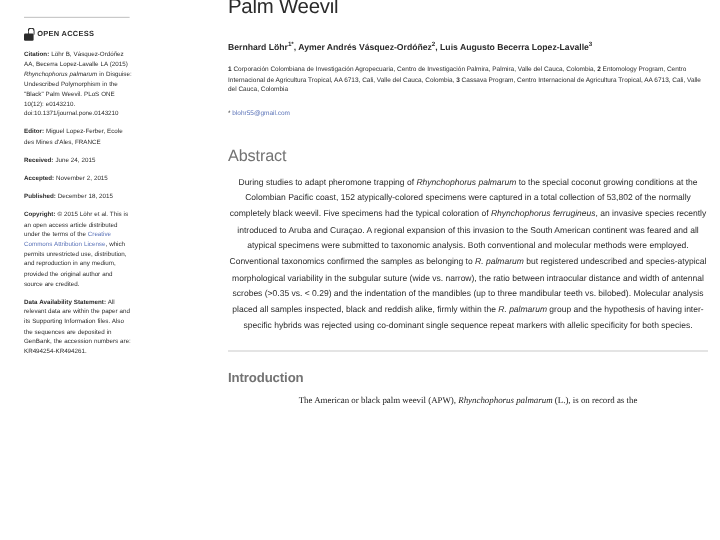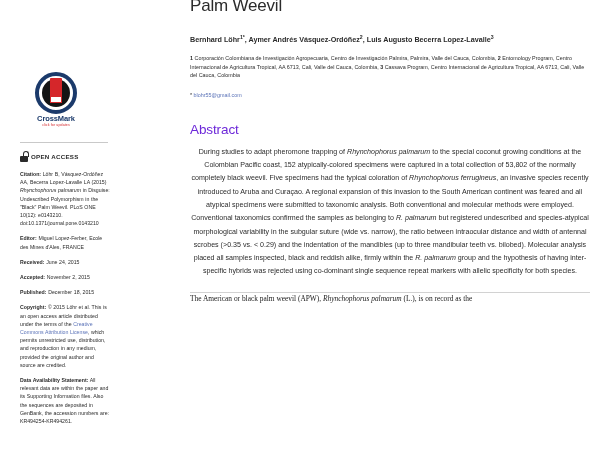--- a/index.html
+++ b/index.html
@@ -189,21 +189,21 @@
     font-size: 5.4px;
     line-height: 9px;
     color: #5b73b8;
     margin: 11px 0 0 0;
   }
   .email .star { color: #2b2b2b; }
 
   h2.section {
     font-size: 13.5px;
     font-weight: 400;
-    color: #6d28d9;
+    color: #737373;
     margin: 22px 0 9px 0;
     letter-spacing: -0.1px;
   }
   h2.section.serif-head {
     font-family: "Liberation Sans", sans-serif;
     font-weight: bold;
     font-size: 11px;
     margin: 16px 0 7px 0;
   }
   .abstract {
@@ -218,39 +218,31 @@
     border: 0;
     border-top: 1px solid #d2d2d2;
     margin: 13px 0 0 0;
   }
   .intro-p {
     font-family: "Liberation Serif", serif;
     font-size: 7.4px;
     line-height: 12px;
     color: #1a1a1a;
     margin: 0;
+    text-align: center;
   }
   .intro-p i { font-style: italic; }
 </style>
 </head>
 <body>
 
 <div class="page">
 
   <aside class="sidebar">
 
-    <div class="crossmark">
-      <div class="cm-badge">
-        <div class="cm-ring"></div>
-        <div class="cm-inner"></div>
-        <div class="cm-book"></div>
-      </div>
-      <div class="cm-word">CrossMark</div>
-      <div class="cm-sub">click for updates</div>
-    </div>
 
     <hr class="sb-rule">
 
     <div class="oa">
       <span class="lock">
         <span class="lock-shackle"></span>
         <span class="lock-body"></span>
       </span>
       <span class="oa-text">OPEN ACCESS</span>
     </div>
@@ -280,18 +272,19 @@
     <p class="affil"><b>1</b> Corporación Colombiana de Investigación Agropecuaria, Centro de Investigación Palmira, Palmira, Valle del Cauca, Colombia, <b>2</b> Entomology Program, Centro Internacional de Agricultura Tropical, AA 6713, Cali, Valle del Cauca, Colombia, <b>3</b> Cassava Program, Centro Internacional de Agricultura Tropical, AA 6713, Cali, Valle del Cauca, Colombia</p>
 
     <p class="email"><span class="star">*</span> <span>blohr55@gmail.com</span></p>
 
     <h2 class="section">Abstract</h2>
 
     <p class="abstract">During studies to adapt pheromone trapping of <i>Rhynchophorus palmarum</i> to the special coconut growing conditions at the Colombian Pacific coast, 152 atypically-colored specimens were captured in a total collection of 53,802 of the normally completely black weevil. Five specimens had the typical coloration of <i>Rhynchophorus ferrugineus</i>, an invasive species recently introduced to Aruba and Curaçao. A regional expansion of this invasion to the South American continent was feared and all atypical specimens were submitted to taxonomic analysis. Both conventional and molecular methods were employed. Conventional taxonomics confirmed the samples as belonging to <i>R. palmarum</i> but registered undescribed and species-atypical morphological variability in the subgular suture (wide vs. narrow), the ratio between intraocular distance and width of antennal scrobes (&gt;0.35 vs. &lt; 0.29) and the indentation of the mandibles (up to three mandibular teeth vs. bilobed). Molecular analysis placed all samples inspected, black and reddish alike, firmly within the <i>R. palmarum</i> group and the hypothesis of having inter-specific hybrids was rejected using co-dominant single sequence repeat markers with allelic specificity for both species.</p>
 
     <hr class="hr-main">
 
+    <h2 class="section serif-head">Introduction</h2>
 
     <p class="intro-p">The American or black palm weevil (APW), <i>Rhynchophorus palmarum</i> (L.), is on record as the</p>
 
   </main>
 
 </div>
 
 </body></html>

